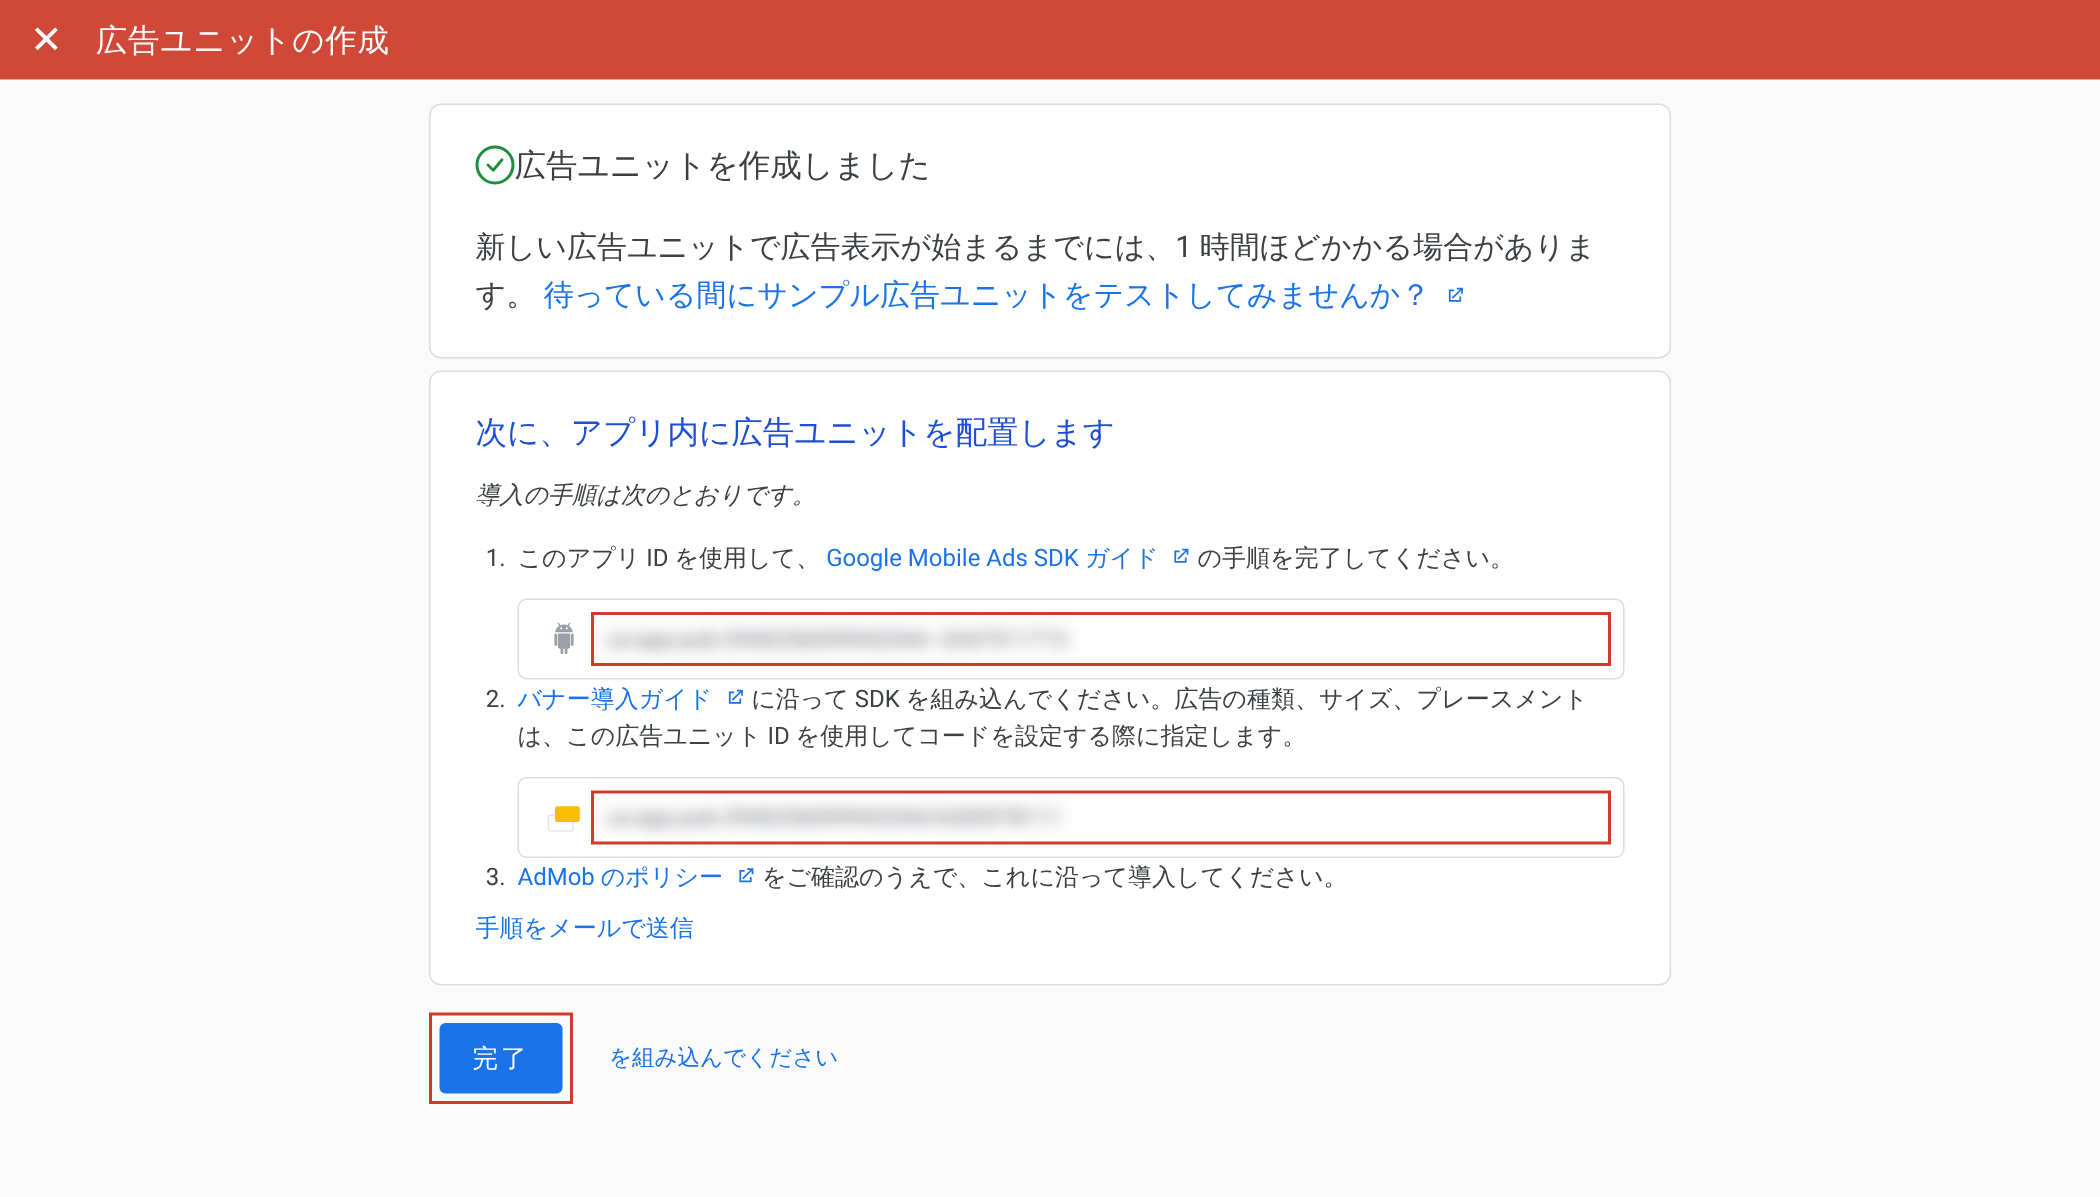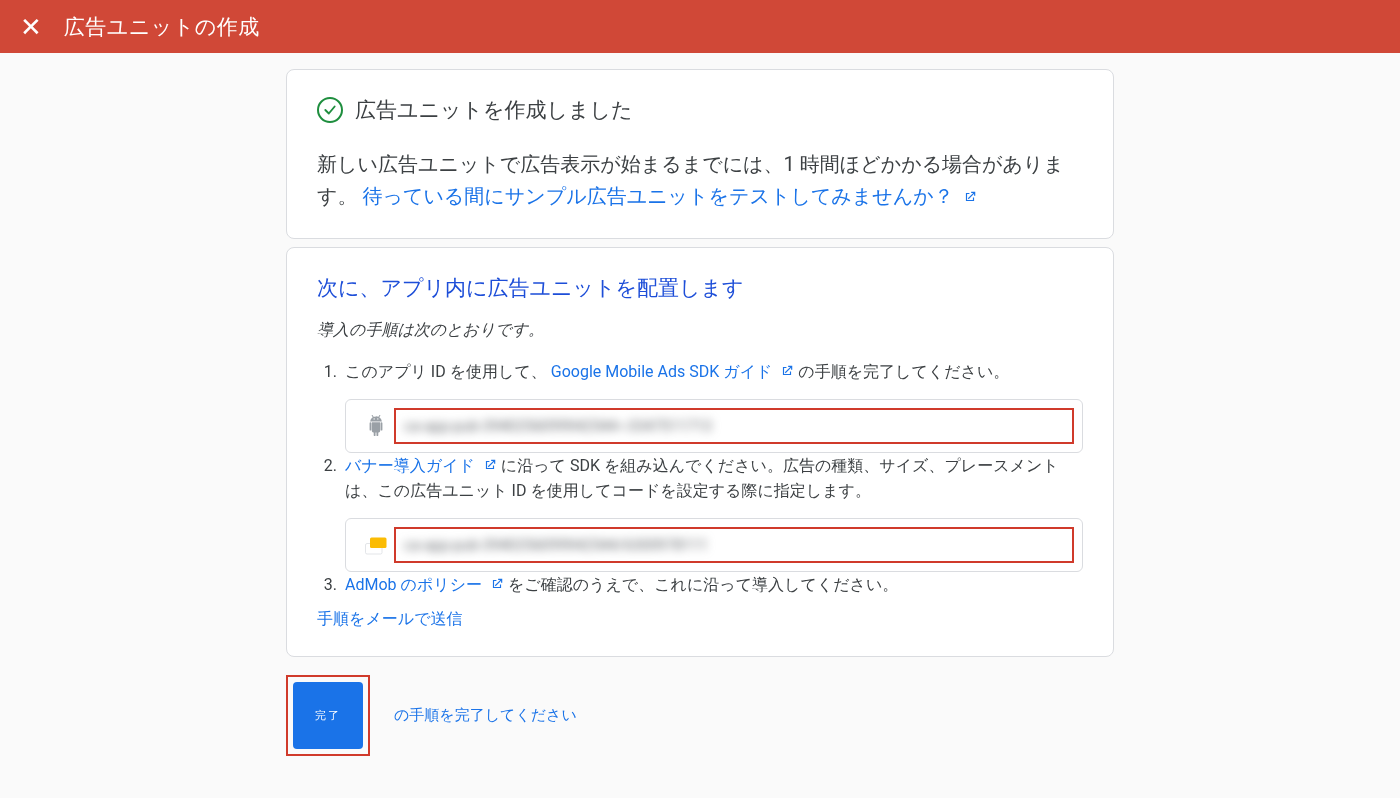--- a/index.html
+++ b/index.html
@@ -48,21 +48,20 @@
     border: 1px solid #dadce0;
     border-radius: 8px;
     padding: 26px 30px;
     margin-top: 8px;
   }
 
   
   .success-row {
     display: flex;
     align-items: center;
-    gap: 12px;
   }
   .check-circle {
     width: 26px; height: 26px;
     border: 2.5px solid #1e8e3e;
     border-radius: 50%;
     display: inline-flex;
     align-items: center;
     justify-content: center;
     color: #1e8e3e;
     flex: none;
@@ -162,22 +161,22 @@
   .btn-primary-wrap {
     border: 2px solid #d03a2b;
     padding: 5px;
     border-radius: 0;
   }
   .btn-primary {
     background: #1a73e8;
     color: #fff;
     border: none;
     border-radius: 4px;
-    font-size: 11px;
-    padding: 26px 22px;
+    font-size: 17px;
+    padding: 12px 22px;
     cursor: pointer;
     letter-spacing: 2px;
   }
 
   .btn-flat {
     color: #1a73e8;
     font-size: 15px;
     cursor: pointer;
     background: none;
     border: none;
@@ -284,16 +283,16 @@
 
     <div class="mail-link-row">
       <a class="link">手順をメールで送信</a>
     </div>
   </div>
 
   <div class="actions">
     <span class="btn-primary-wrap">
       <button class="btn-primary">完了</button>
     </span>
-    <button class="btn-flat">の手順を完了してください</button>
+    <button class="btn-flat">を組み込んでください</button>
   </div>
 
 </div>
 
 </body></html>

